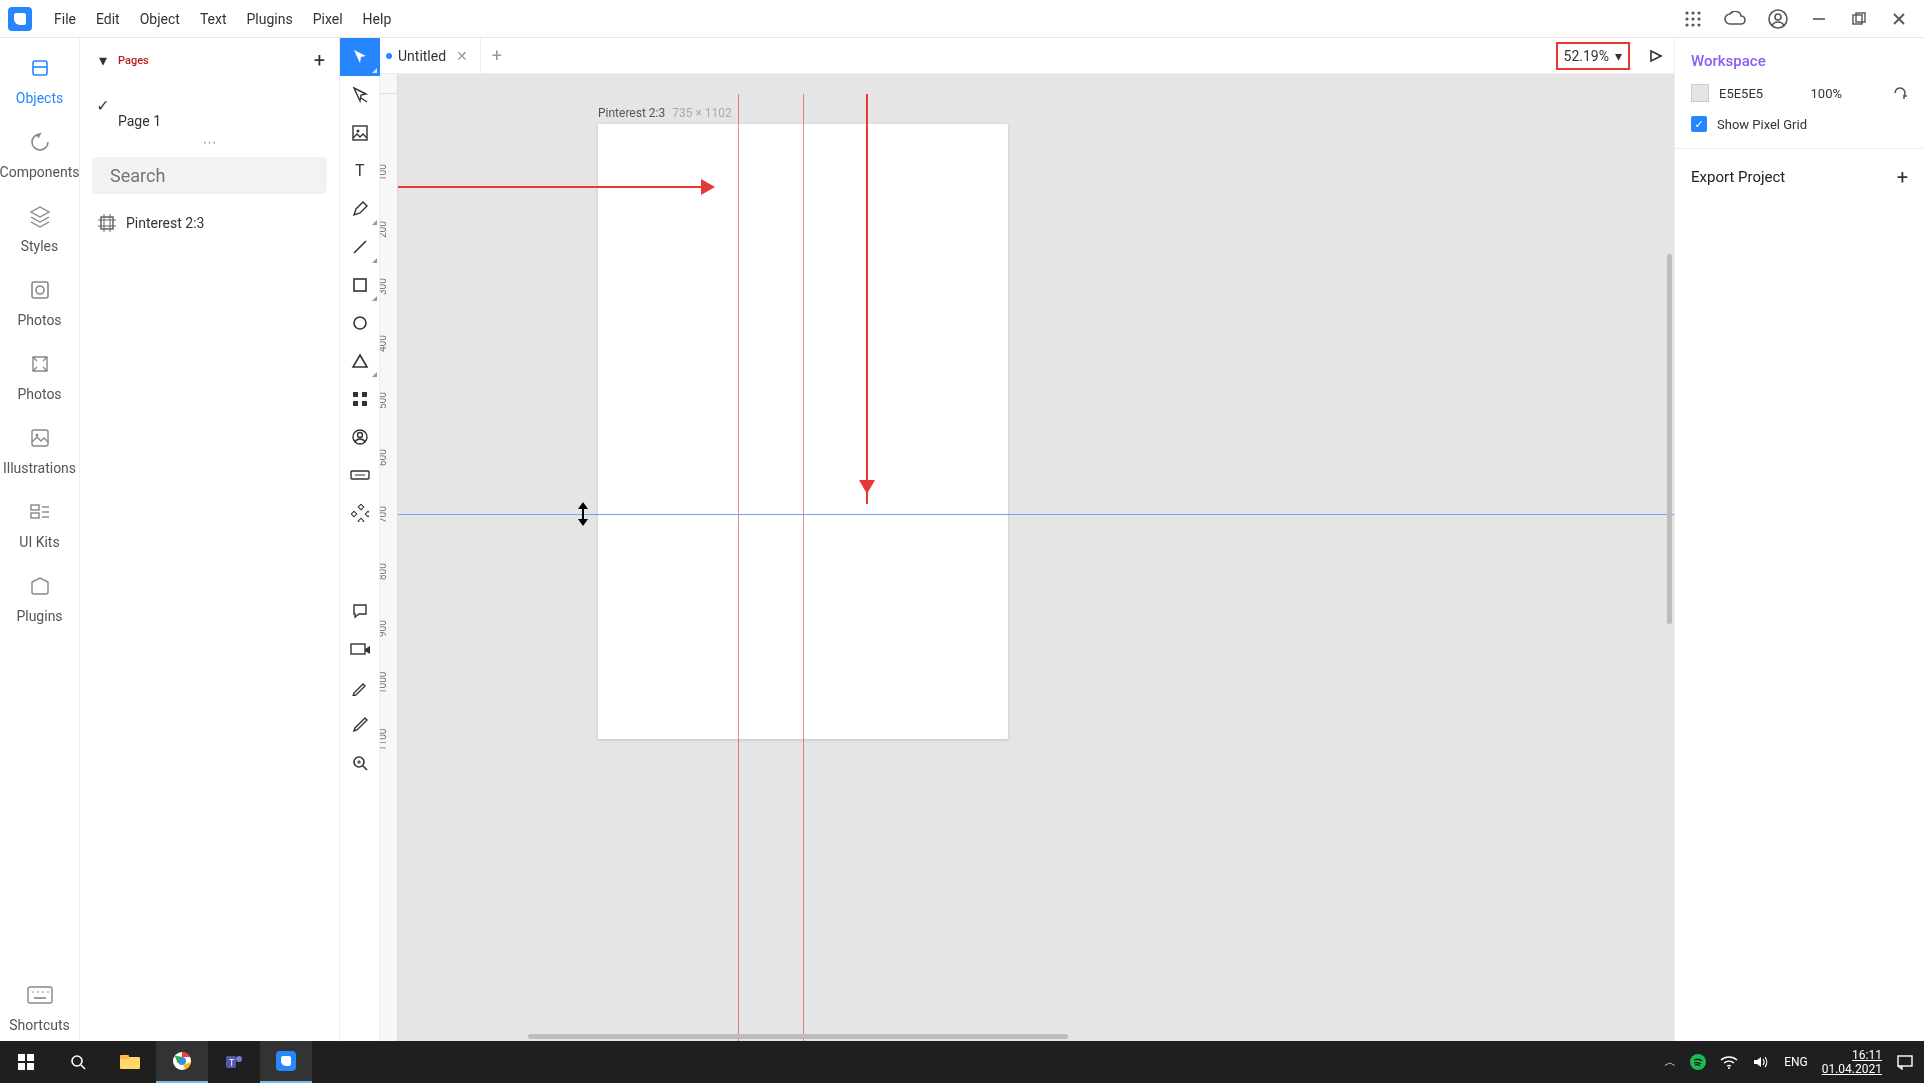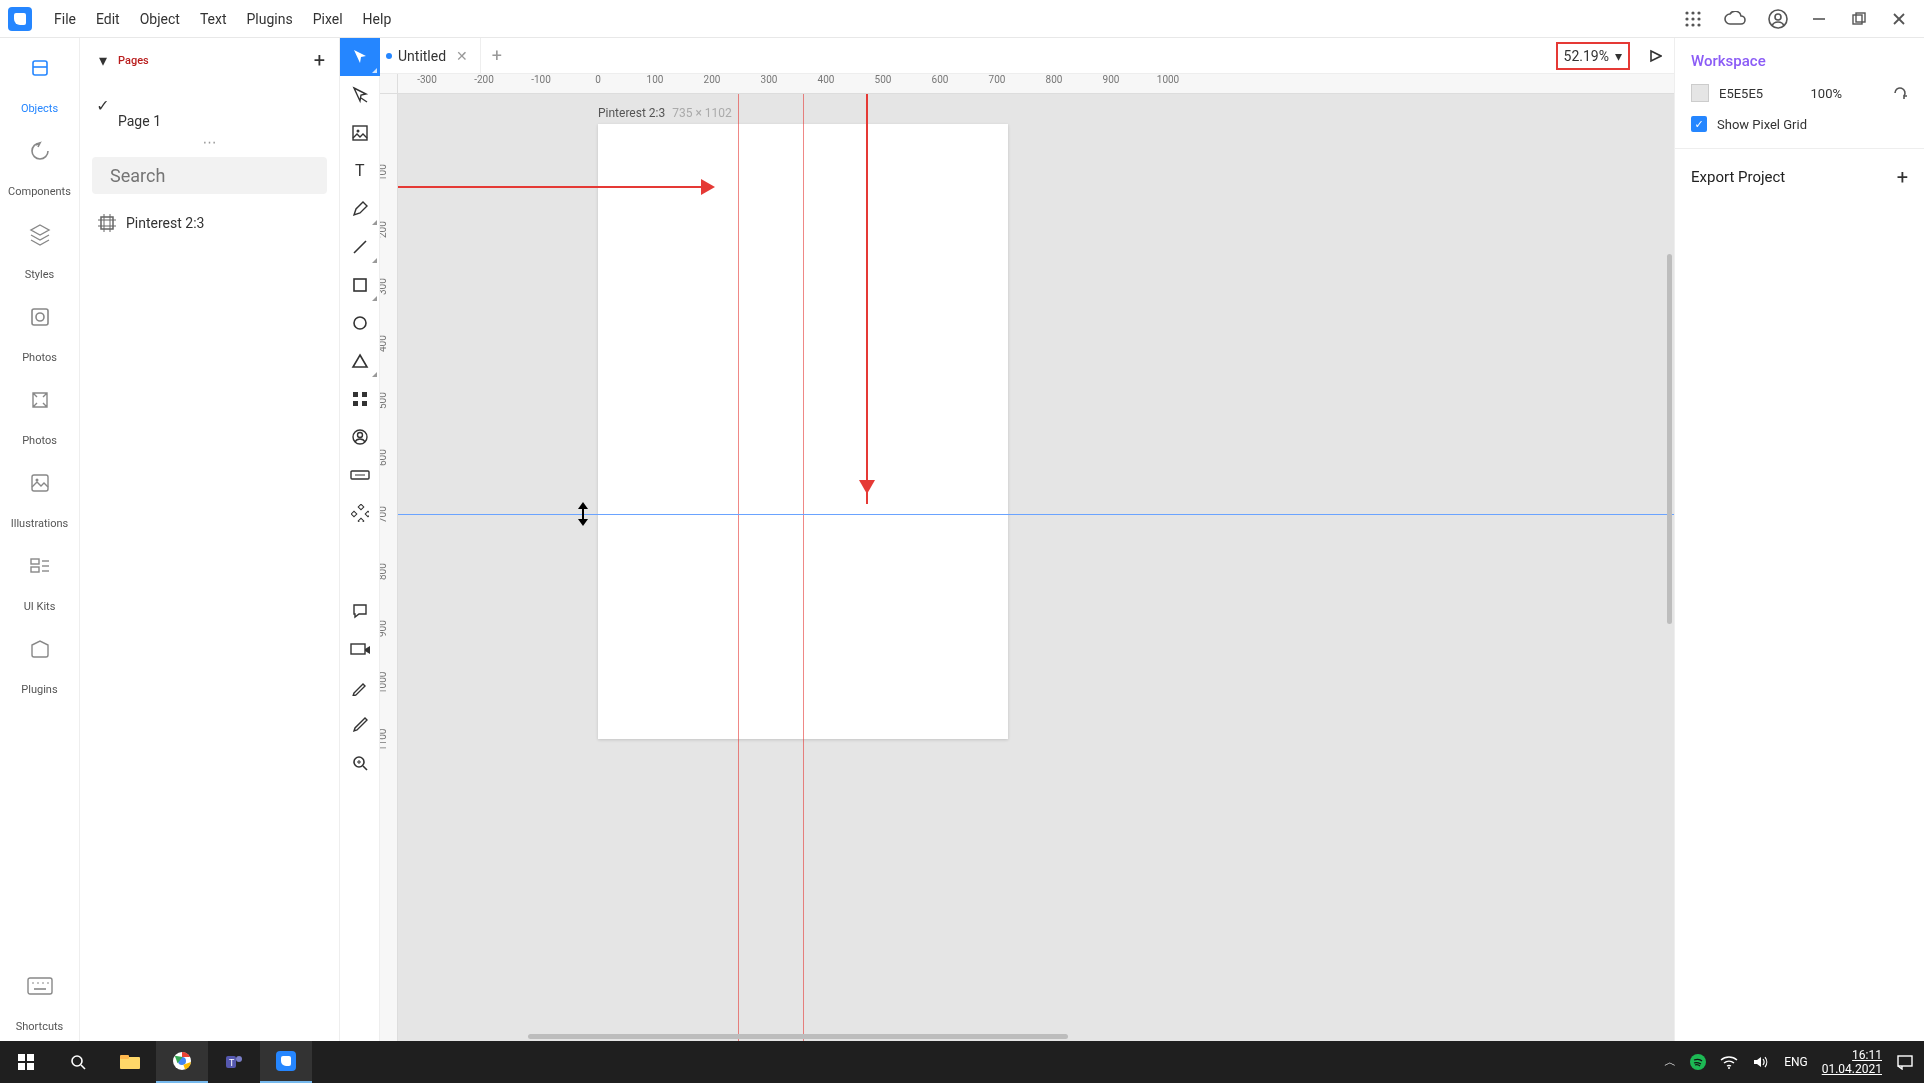--- a/index.html
+++ b/index.html
@@ -15,21 +15,21 @@
 .menubar .spacer { flex: 1; }
 .menubar .right-icons { display: flex; align-items: center; gap: 22px; padding-right: 8px; }
 .menubar .right-icons span, .menubar .right-icons svg { color: #555; }
 .win-btn { width: 18px; height: 18px; display: flex; align-items: center; justify-content: center; }
 
 
 .main { flex: 1; display: flex; min-height: 0; }
 
 
 .rail { width: 80px; background: #fff; border-right: 1px solid #eee; display: flex; flex-direction: column; align-items: center; padding-top: 8px; gap: 6px; }
-.rail-item { width: 72px; display: flex; flex-direction: column; align-items: center; gap: 20px; padding: 8px 0; font-size: 11px; color: #555; cursor: pointer; }
+.rail-item { width: 72px; display: flex; flex-direction: column; align-items: center; gap: 8px; padding: 8px 0; font-size: 14px; color: #555; cursor: pointer; }
 .rail-item.active { color: #2586ff; }
 .rail-icon { width: 28px; height: 28px; display: flex; align-items: center; justify-content: center; }
 
 
 .left-panel { width: 260px; background: #fff; border-right: 1px solid #eee; display: flex; flex-direction: column; }
 .pages-row { display: flex; align-items: center; padding: 10px 14px 4px 14px; }
 .pages-row .chev { width: 18px; text-align: center; color: #333; }
 .pages-row .lbl { flex: 1; font-size: 11px; color: #b91c1c; font-weight: 500; padding-left: 6px; }
 .pages-row .plus { font-size: 20px; color: #333; }
 .page-row { display: flex; align-items: center; padding: 6px 14px 10px 14px; }
@@ -426,36 +426,20 @@
         </div>
         <span class="play">
             <svg width="14" height="14">
               <path d="M3 2l10 5-10 5z" fill="none" stroke="#333" stroke-width="1.6"></path>
             </svg>
           </span>
       </div>
 
       <div class="viewport">
         <div class="ruler-corner"></div>
-        <div class="ruler-h" id="rulerH">
-            <div class="tick" style="left: 29px;">-300</div>
-            <div class="tick" style="left: 86px;">-200</div>
-            <div class="tick" style="left: 143px;">-100</div>
-            <div class="tick" style="left: 200px;">0</div>
-            <div class="tick" style="left: 257px;">100</div>
-            <div class="tick" style="left: 314px;">200</div>
-            <div class="tick" style="left: 371px;">300</div>
-            <div class="tick" style="left: 428px;">400</div>
-            <div class="tick" style="left: 485px;">500</div>
-            <div class="tick" style="left: 542px;">600</div>
-            <div class="tick" style="left: 599px;">700</div>
-            <div class="tick" style="left: 656px;">800</div>
-            <div class="tick" style="left: 713px;">900</div>
-            <div class="tick" style="left: 770px;">1000</div>
-          </div>
         <div class="ruler-v" id="rulerV">
             <div class="tick" style="top: 87px;">100</div>
             <div class="tick" style="top: 144px;">200</div>
             <div class="tick" style="top: 201px;">300</div>
             <div class="tick" style="top: 258px;">400</div>
             <div class="tick" style="top: 315px;">500</div>
             <div class="tick" style="top: 372px;">600</div>
             <div class="tick" style="top: 429px;">700</div>
             <div class="tick" style="top: 486px;">800</div>
             <div class="tick" style="top: 543px;">900</div>

